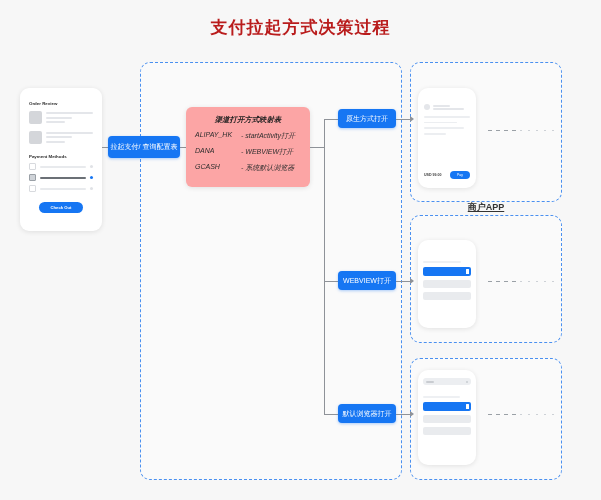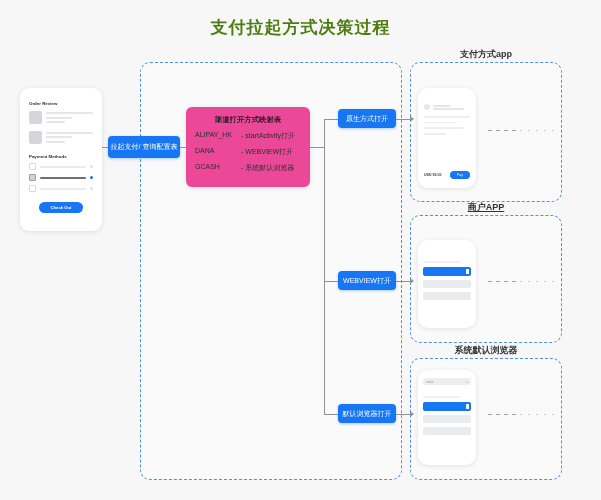--- a/index.html
+++ b/index.html
@@ -7,21 +7,21 @@
     width:601px;height:500px;
     background:#f7f7f7;
     font-family:"Liberation Sans","DejaVu Sans",sans-serif;
     overflow:hidden;position:relative;
   }
   .canvas{position:absolute;inset:0;}
 
   
   .title{
     position:absolute;left:0;top:16px;width:601px;
-    text-align:center;font-size:17px;font-weight:700;color:#4d7c0f;
+    text-align:center;font-size:17px;font-weight:700;color:#b91c1c;
     letter-spacing:1px;
   }
 
   
   .dash-frame{
     position:absolute;border:1px dashed #4a90f0;border-radius:10px;
     box-sizing:border-box;background:rgba(255,255,255,0.35);
   }
   #frame-mid{left:140px;top:62px;width:262px;height:418px;}
   #frame-pay{left:410px;top:62px;width:152px;height:140px;}
@@ -99,22 +99,22 @@
     font-size:7px;white-space:nowrap;box-shadow:0 1px 3px rgba(22,118,243,0.35);
   }
   #pill-start{left:108px;top:136px;width:72px;height:22px;}
   #pill-native{left:338px;top:109px;width:58px;height:19px;}
   #pill-webview{left:338px;top:271px;width:58px;height:19px;}
   #pill-browser{left:338px;top:404px;width:58px;height:19px;}
 
   
   #map-card{
     position:absolute;left:186px;top:107px;width:124px;height:80px;
-    background:#ec4899;border-radius:6px;box-shadow:0 1px 5px rgba(0,0,0,0.10);
-    box-sizing:border-box;padding:8px 0 0 0;
+    background:#fca5a5;border-radius:6px;box-shadow:0 1px 5px rgba(0,0,0,0.10);
+    box-sizing:border-box;padding:8px 0 0 0;font-style:italic;
   }
   #map-card .cap{text-align:center;font-size:7.4px;font-weight:700;color:#1f1f1f;}
   .map-row{display:flex;font-size:7px;color:#2e2e2e;margin-top:6px;padding:0 9px;}
   .map-row .k{width:46px;flex:none;}
   .map-row .v{flex:1;}
 
   
   .ln{position:absolute;background:#8e9298;}
   .ln.h{height:1px;}
   .ln.v{width:1px;}
@@ -137,23 +137,21 @@
 
 <div class="canvas">
 
   <div class="title">支付拉起方式决策过程</div>
 
   <div class="dash-frame" id="frame-mid"></div>
   <div class="dash-frame" id="frame-pay"></div>
   <div class="dash-frame" id="frame-mer"></div>
   <div class="dash-frame" id="frame-brw"></div>
 
-  <div class="group-title" id="gt-pay">支付方式app</div>
   <div class="group-title" id="gt-mer">商户APP</div>
-  <div class="group-title" id="gt-brw">系统默认浏览器</div>
 
   <div class="phone" id="phone-left">
     <div class="pad">
       <div class="ph-head">Order Review</div>
 
       <div class="row-item">
         <div class="sq"></div>
         <div class="row-lines">
           <i style="width:100%"></i>
             <i style="width:55%"></i>

